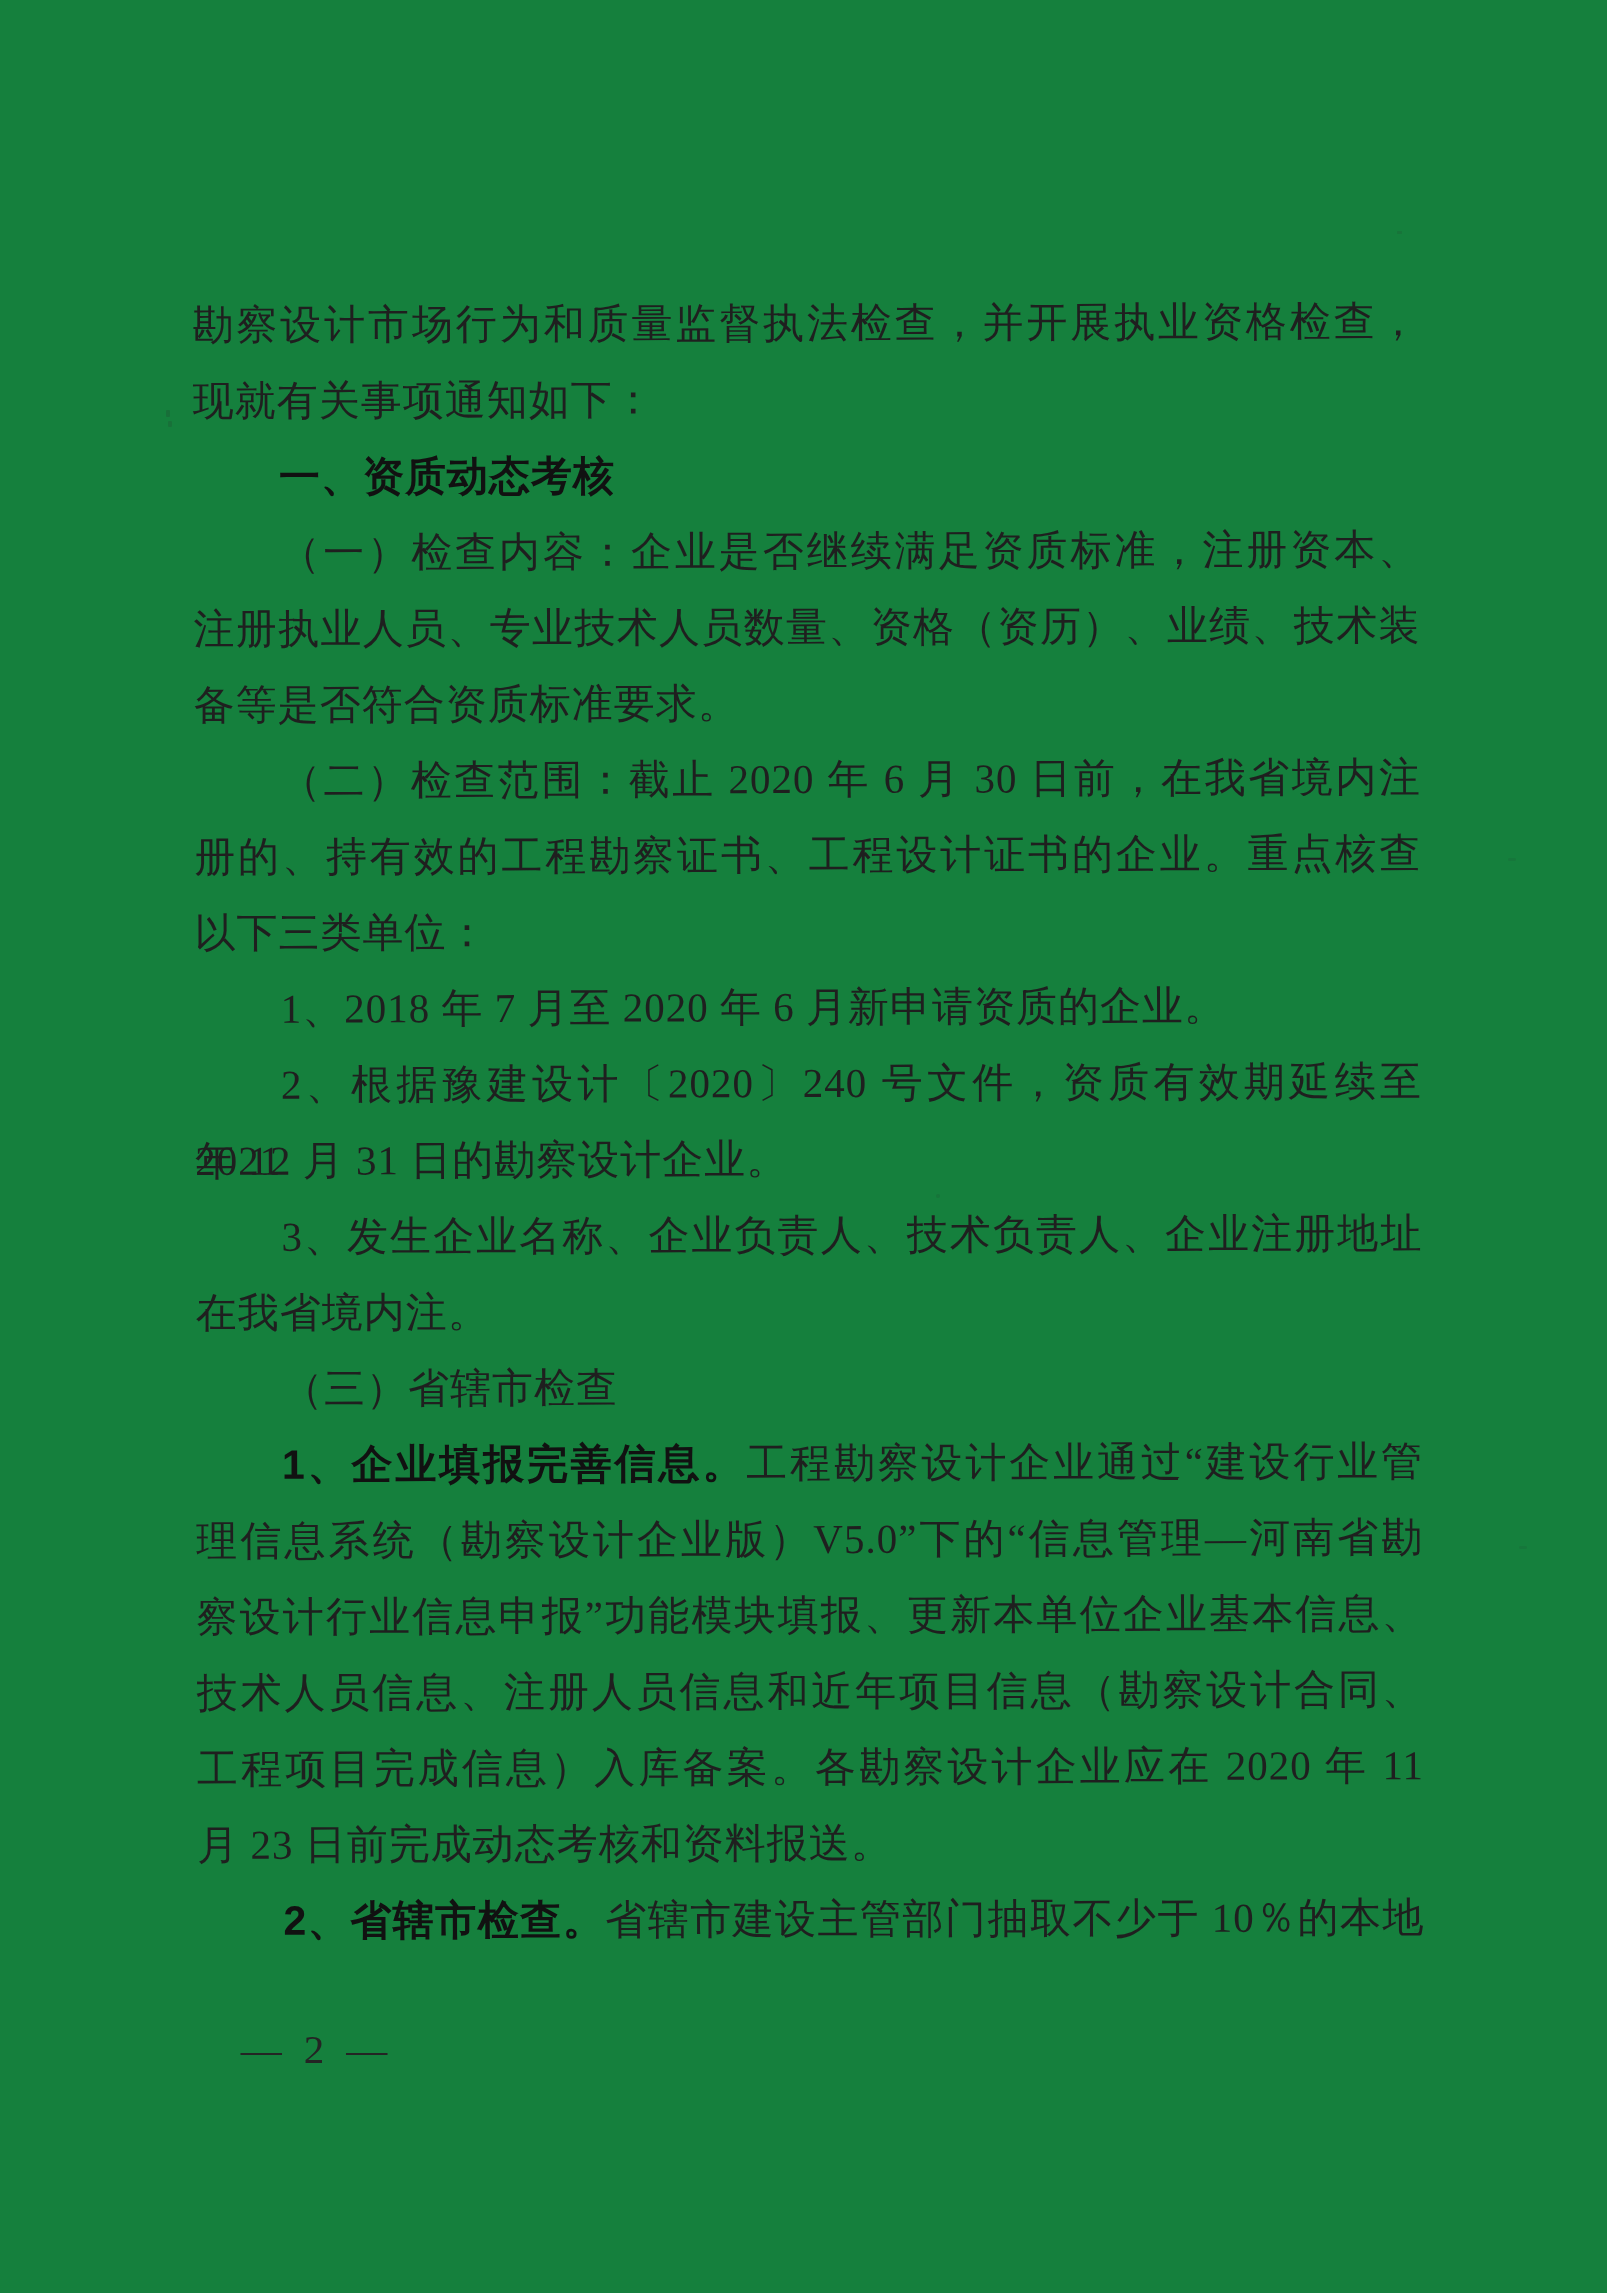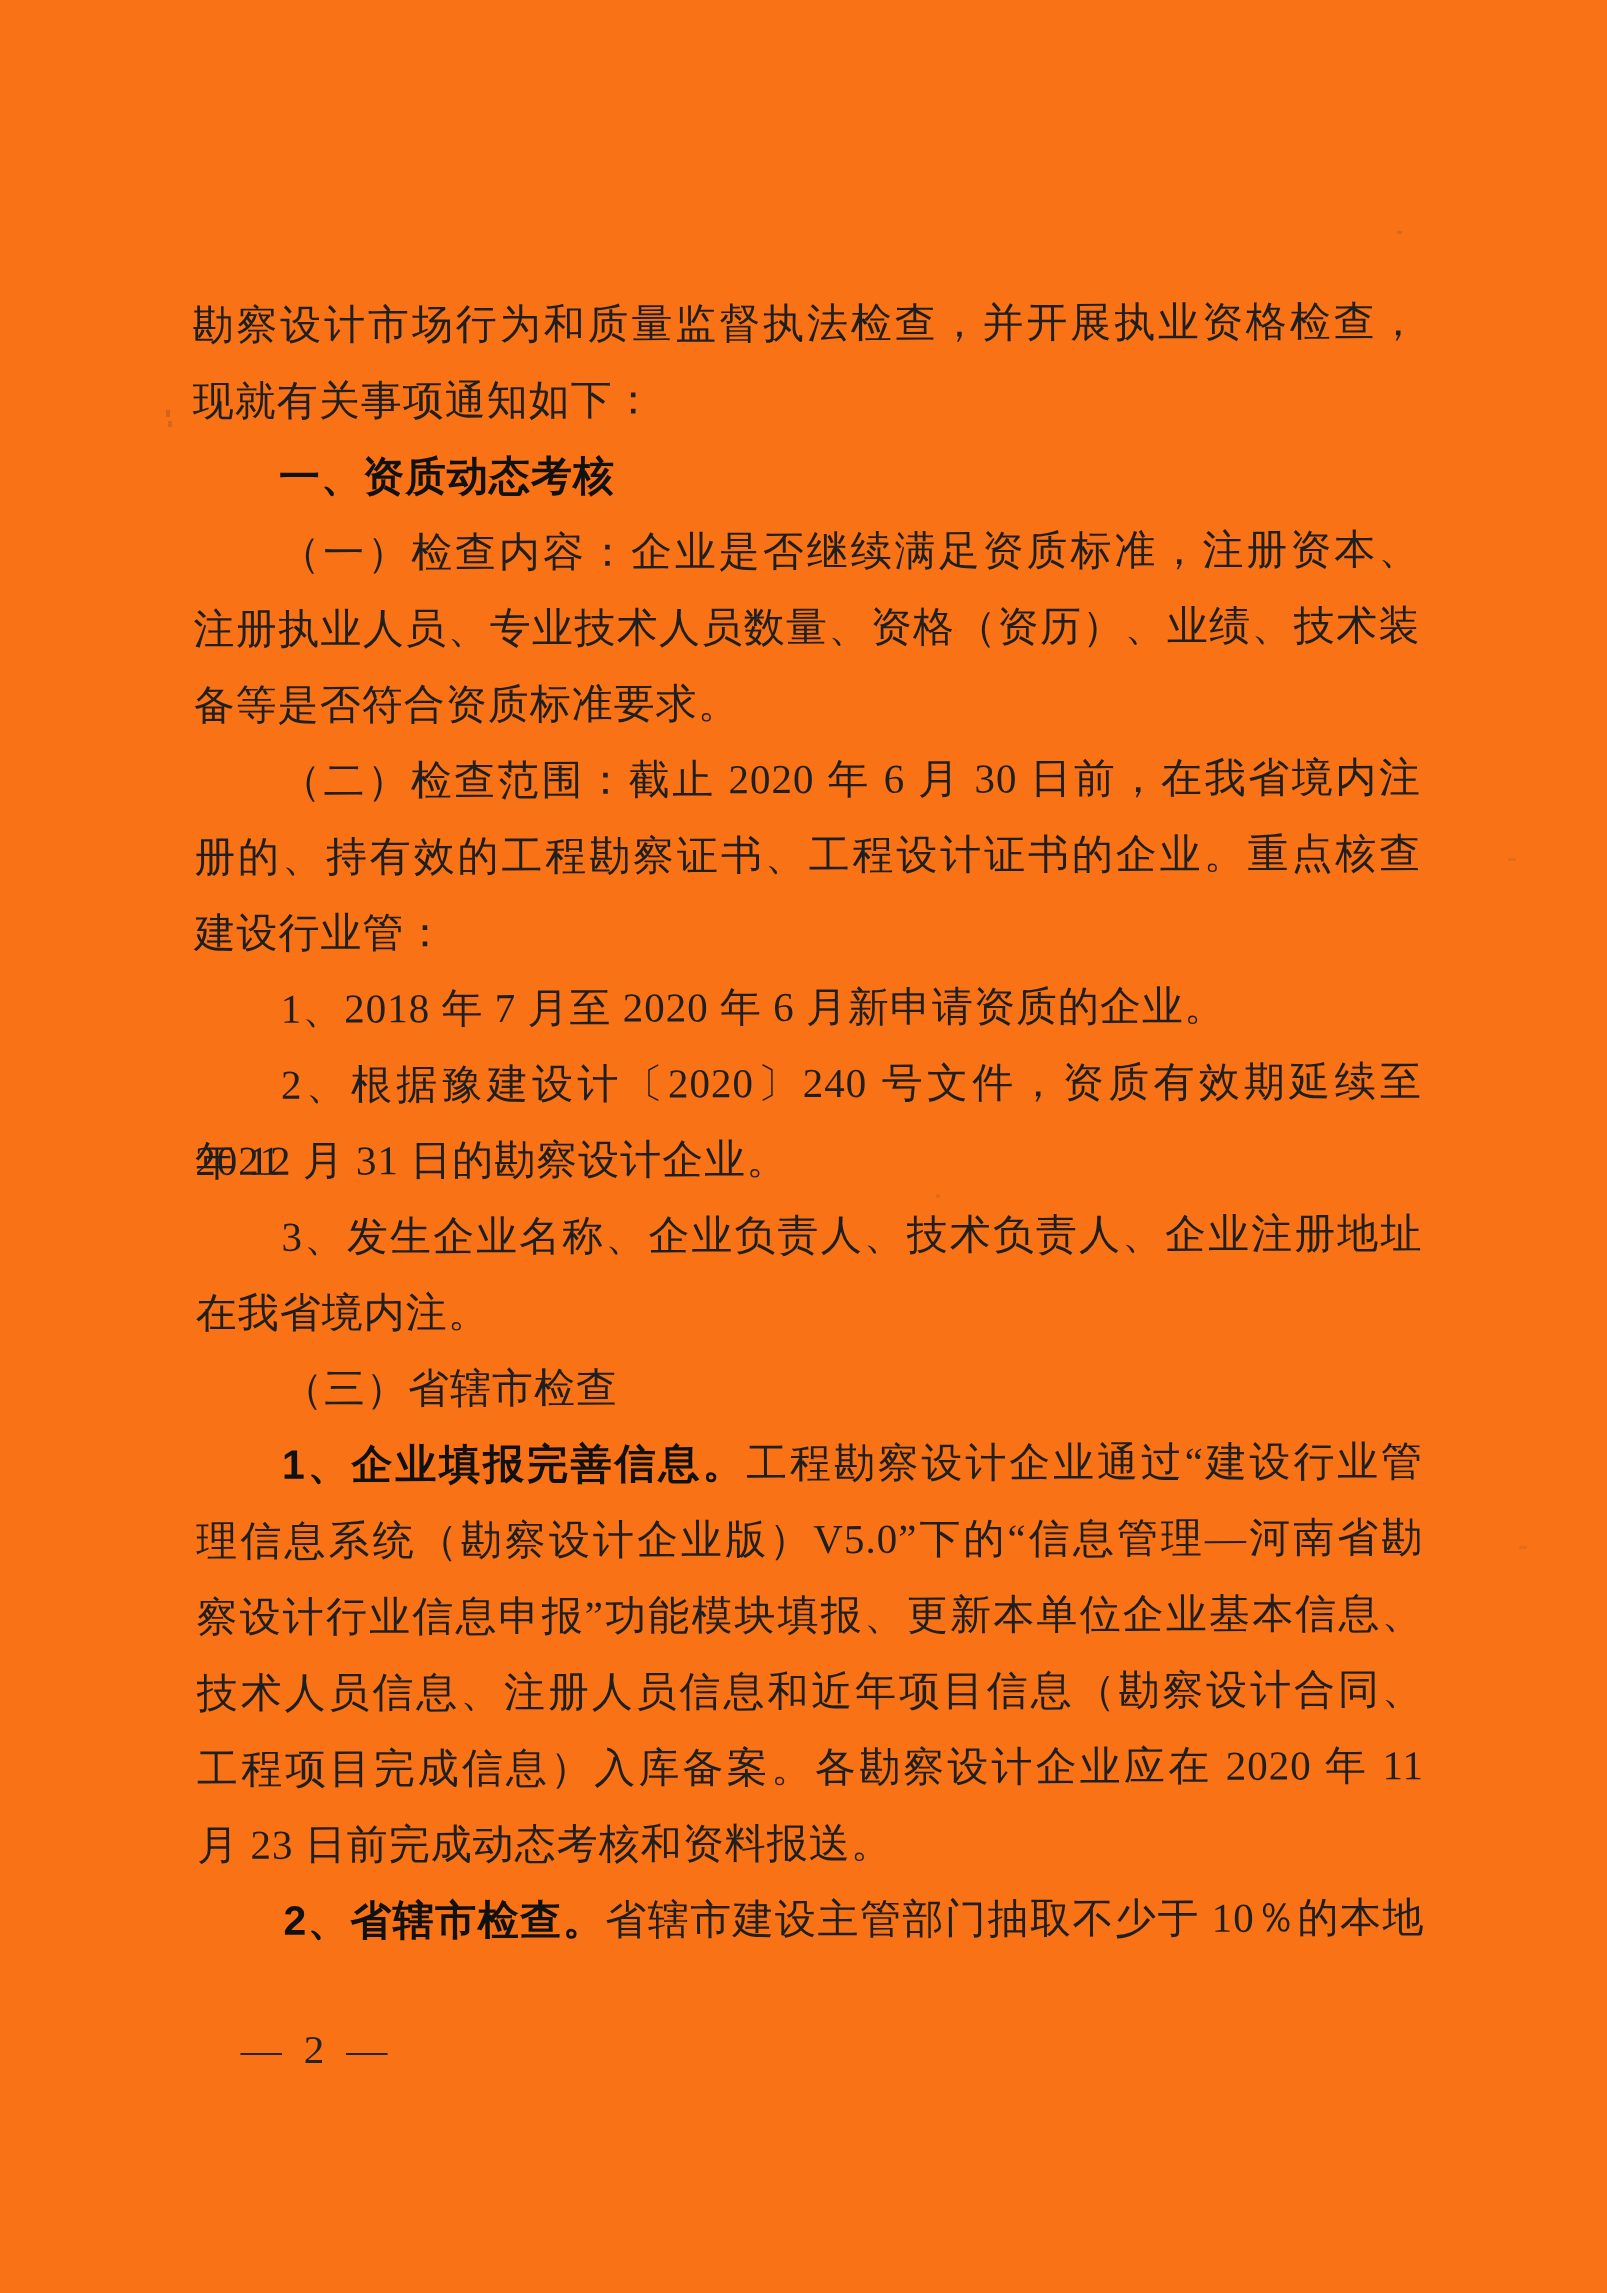--- a/index.html
+++ b/index.html
@@ -4,21 +4,21 @@
 <style>
   html, body {
     margin: 0;
     padding: 0;
     background: #ffffff;
   }
   .page {
     position: relative;
     width: 1607px;
     height: 2294px;
-    background: #f97316;
+    background: #15803d;
     overflow: hidden;
     font-family: "Liberation Serif", "DejaVu Serif", serif;
     color: #1f1f1f;
   }
   .body-block {
     position: absolute;
     left: 195px;
     top: 285px;
     width: 1227px;
     transform: rotate(-0.18deg);
@@ -69,21 +69,21 @@
 
   <div class="body-block">
       <div class="line fill"><span>勘察设计市场行为和质量监督执法检查，并开展执业资格检查，</span></div>
       <div class="line"><span>现就有关事项通知如下：</span></div>
       <div class="line indent"><b>一、资质动态考核</b></div>
       <div class="line indent fill"><span>（一）检查内容：企业是否继续满足资质标准，注册资本、</span></div>
       <div class="line fill"><span>注册执业人员、专业技术人员数量、资格（资历）、业绩、技术装</span></div>
       <div class="line"><span>备等是否符合资质标准要求。</span></div>
       <div class="line indent fill"><span>（二）检查范围：截止 2020 年 6 月 30 日前，在我省境内注</span></div>
       <div class="line fill"><span>册的、持有效的工程勘察证书、工程设计证书的企业。重点核查</span></div>
-      <div class="line"><span>建设行业管：</span></div>
+      <div class="line"><span>以下三类单位：</span></div>
       <div class="line indent"><span>1、2018 年 7 月至 2020 年 6 月新申请资质的企业。</span></div>
       <div class="line indent fill"><span>2、根据豫建设计〔2020〕240 号文件，资质有效期延续至 2021</span></div>
       <div class="line"><span>年 12 月 31 日的勘察设计企业。</span></div>
       <div class="line indent fill"><span>3、发生企业名称、企业负责人、技术负责人、企业注册地址</span></div>
       <div class="line"><span>在我省境内注。</span></div>
       <div class="line indent"><span>（三）省辖市检查</span></div>
       <div class="line indent fill"><b>1、企业填报完善信息。</b><span>工程勘察设计企业通过“建设行业管</span></div>
       <div class="line fill"><span>理信息系统（勘察设计企业版）V5.0”下的“信息管理—河南省勘</span></div>
       <div class="line fill"><span>察设计行业信息申报”功能模块填报、更新本单位企业基本信息、</span></div>
       <div class="line fill"><span>技术人员信息、注册人员信息和近年项目信息（勘察设计合同、</span></div>

